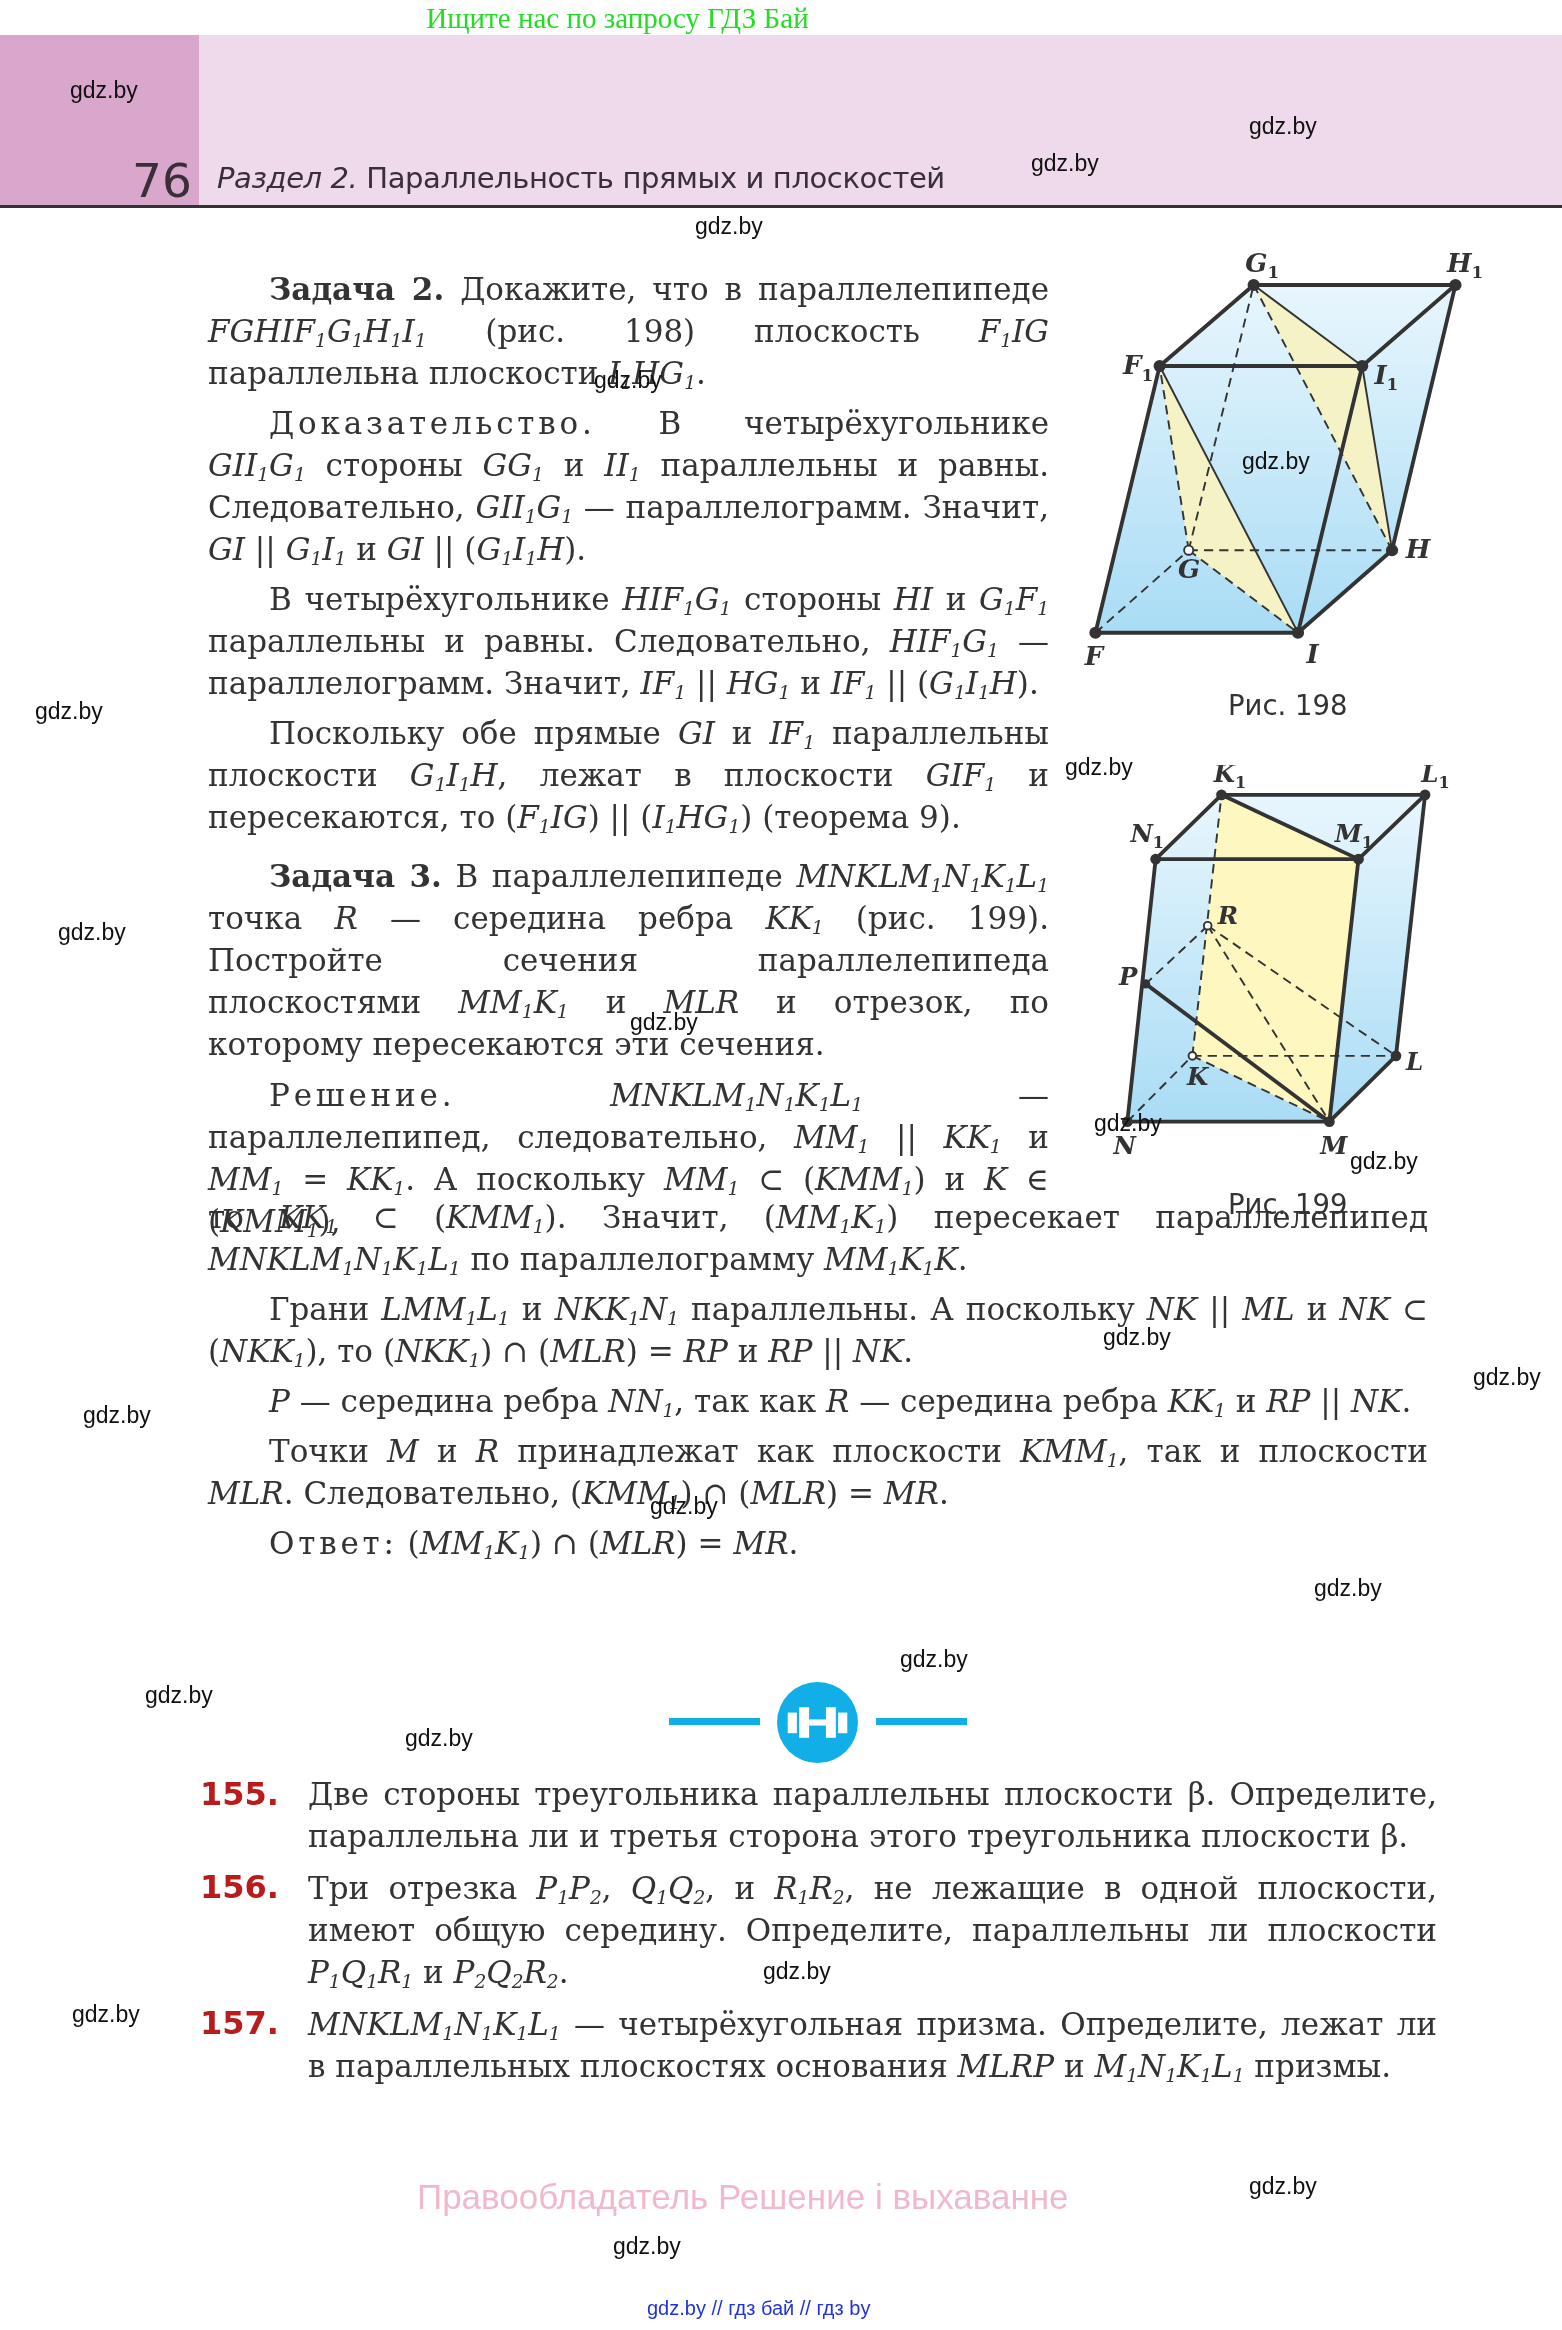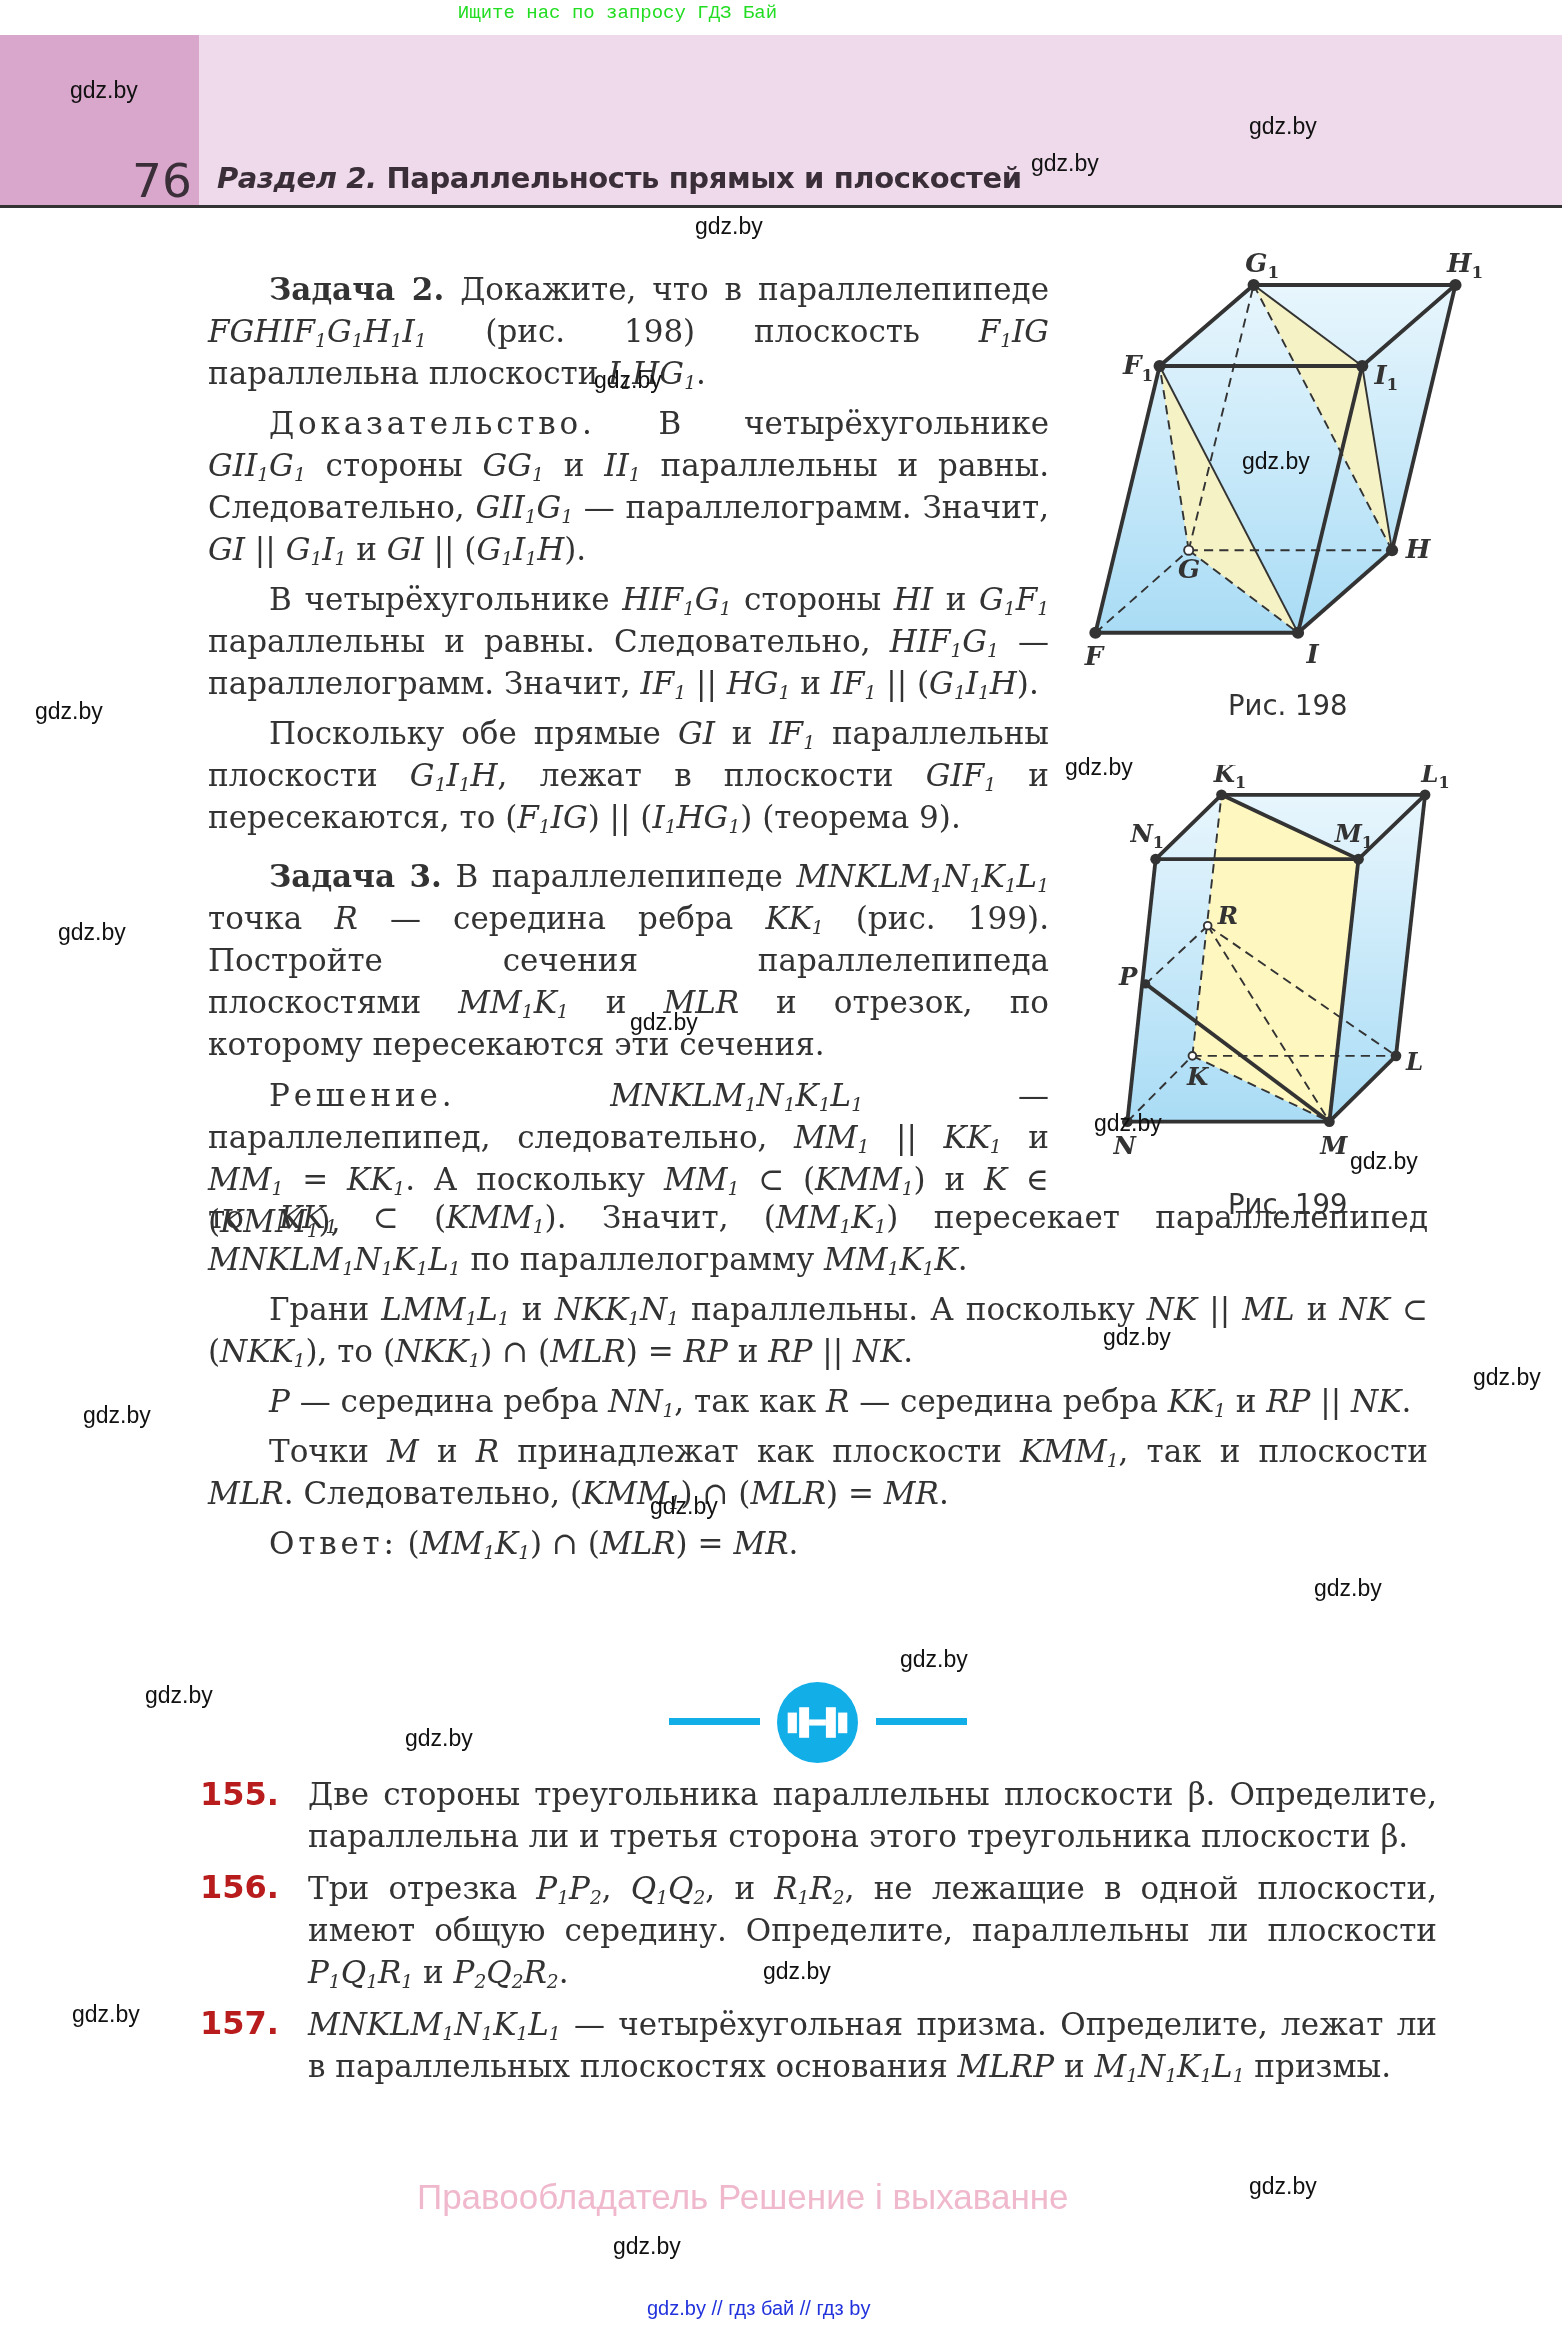--- a/index.html
+++ b/index.html
@@ -4,32 +4,32 @@
 <style>
   html, body { margin: 0; padding: 0; }
   body {
     width: 1563px; height: 2330px; position: relative; overflow: hidden;
     background: #ffffff; color: #2e2e2e;
     font-family: "DejaVu Serif", serif;
   }
   .abs { position: absolute; }
   .banner {
     top: 1.5px; left: 0; width: 1235px; text-align: center;
-    font-family: Liberation Mono, monospace; font-size: 19px; color: #22dd22;
+    font-family: Liberation Serif, serif; font-size: 29px; color: #22dd22;
   }
   .header-band { top: 35px; left: 0; width: 1563px; height: 170px; background: #eedaea; }
   .header-page-block { top: 35px; left: 0; width: 199px; height: 170px; background: #d9a6cc; }
   .header-rule { top: 205px; left: 0; width: 1563px; height: 3.1px; background: #333; }
   .page-num {
     top: 153px; left: 132px; font-family: "DejaVu Sans", sans-serif;
     font-size: 47px; color: #3a2e38;
   }
   .section-title {
     top: 161px; left: 217px; font-family: "DejaVu Sans", sans-serif;
-    font-size: 29px; color: #3a2e38; white-space: nowrap; letter-spacing: -0.4px; font-weight: bold;
+    font-size: 29px; color: #3a2e38; white-space: nowrap; letter-spacing: -0.4px;
   }
   .section-title .it { font-style: italic; }
   .wm {
     font-family: "Liberation Sans", sans-serif; font-size: 23px; color: #111;
     white-space: nowrap;
   }
   .para {
     font-size: 31px; line-height: 42px; text-align: justify; color: #333;
   }
   .para p { margin: 8px; text-indent: 61px; }

